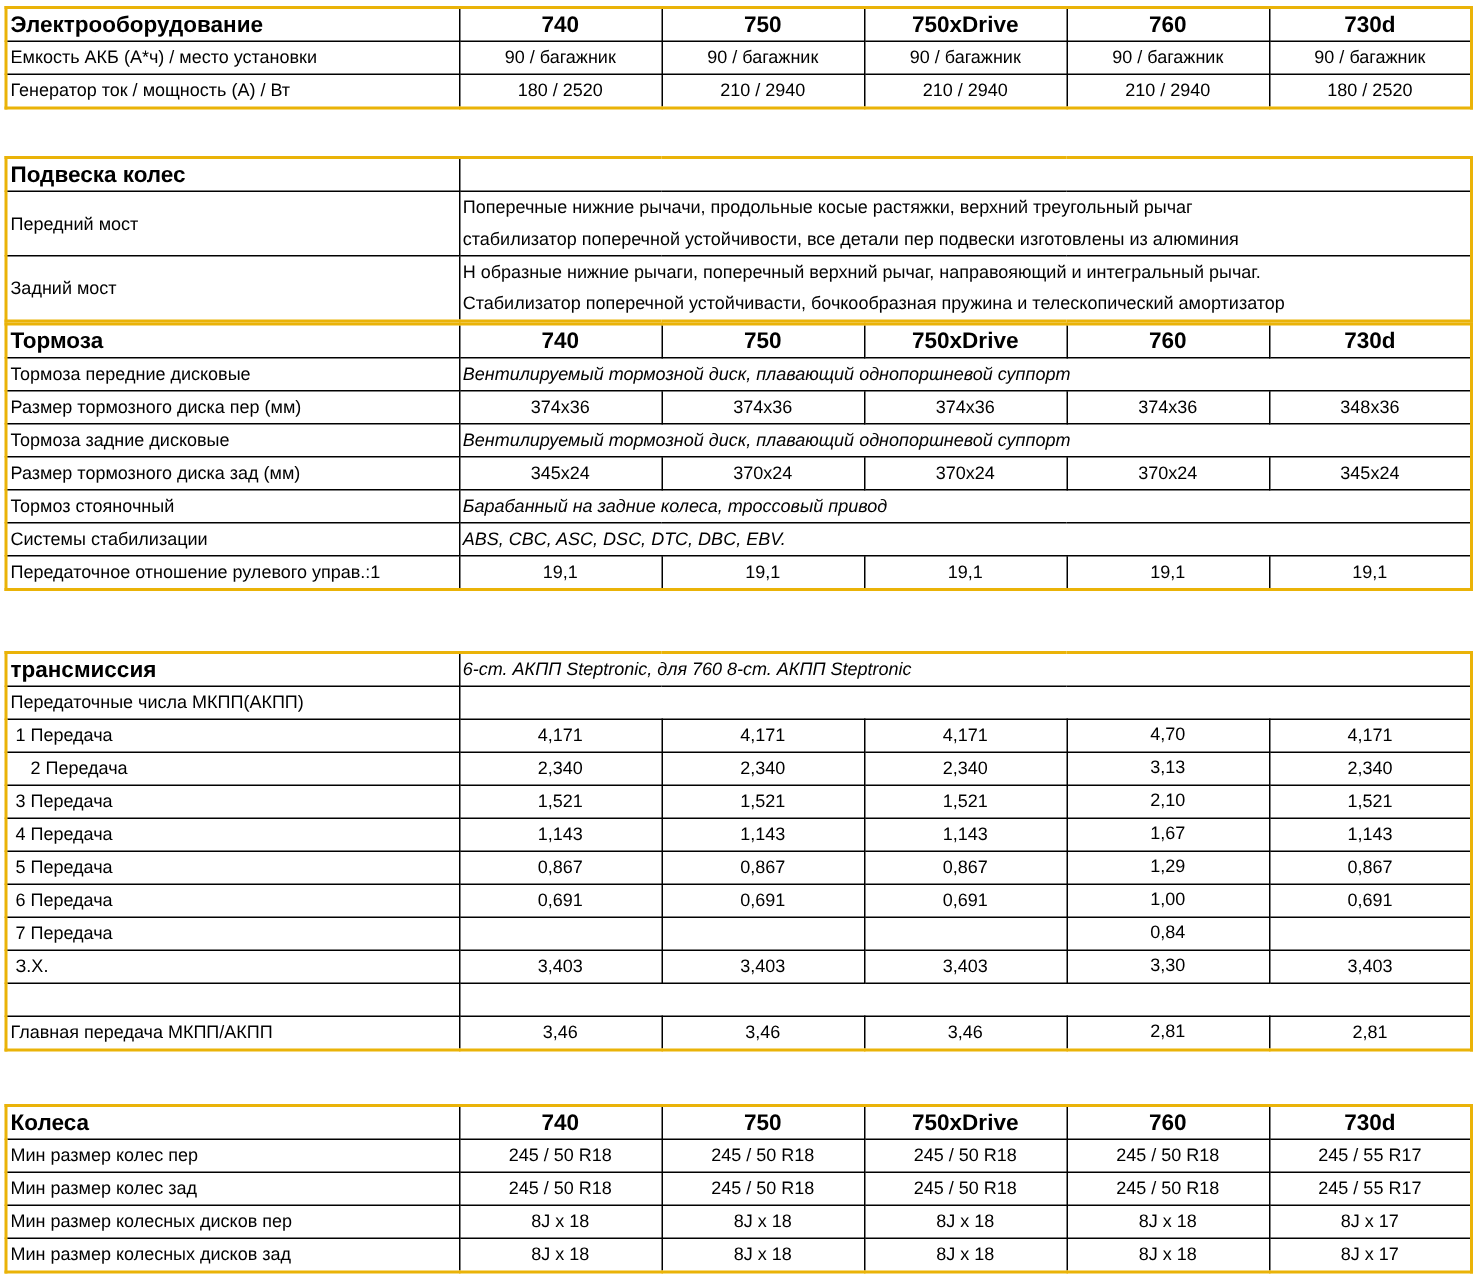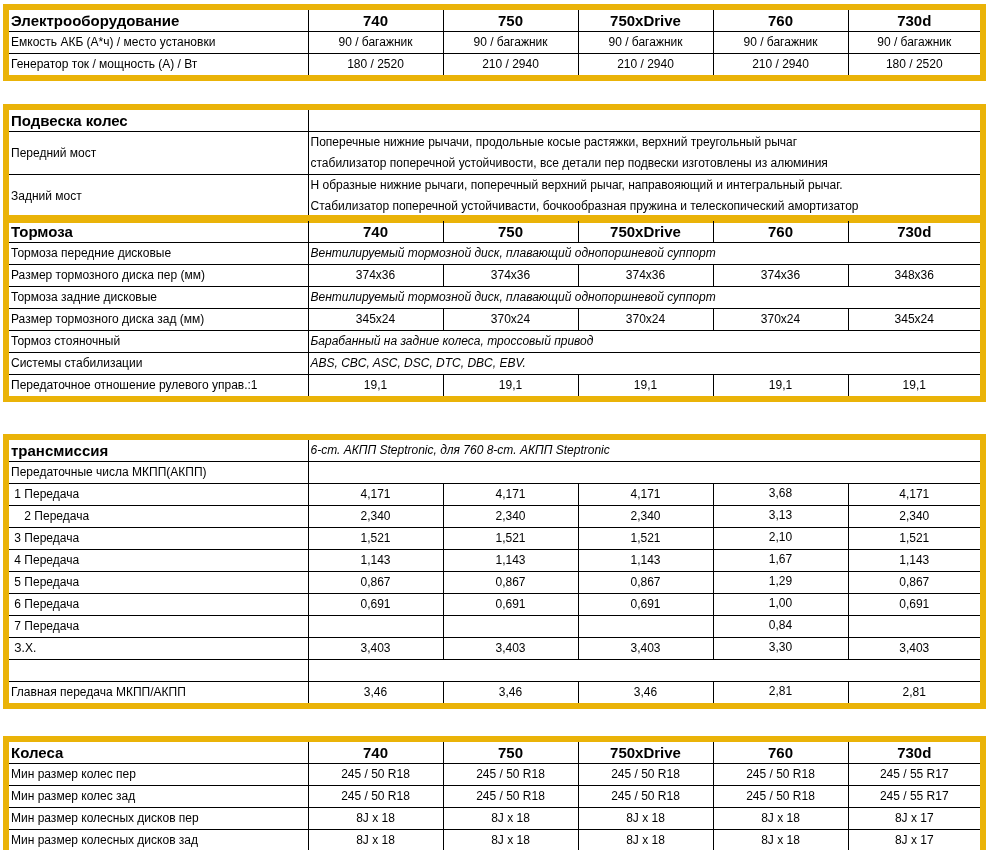--- a/index.html
+++ b/index.html
@@ -1,19 +1,19 @@
 <!DOCTYPE html>
 <html><head>
 <meta charset="utf-8">
 <style>
   html, body { margin: 0; padding: 0; background: #ffffff; }
   body { width: 986px; height: 850px; position: relative; overflow: hidden;
          font-family: "Liberation Sans", sans-serif; color: #000; }
   table.spec { position: absolute; left: 3px; border-collapse: collapse;
-               border: 6px solid #eab308; table-layout: fixed; width: 979px; }
+               border: 2px solid #eab308; table-layout: fixed; width: 979px; }
   table.spec td { border: 1px solid #000; height: 21px; padding: 0 2px;
                   font-size: 12px; line-height: 21px; white-space: nowrap;
                   overflow: hidden; vertical-align: middle; }
   table.spec col.lbl { width: 302px; }
   table.spec col.val { width: 135px; }
   td.hdr { font-weight: bold; font-size: 15px !important; }
   td.hdrc { font-weight: bold; font-size: 15px !important; text-align: center; }
   td.c { text-align: center; }
   td.c.hi { vertical-align: top; line-height: 18px; }
   td.span { text-align: left; font-style: italic; }
@@ -174,21 +174,21 @@
     <td>Передаточные числа МКПП(АКПП)</td>
     <td colspan="5"></td>
   </tr>
   </tbody>
     <tbody id="gear-rows">
       <tr>
         <td style="white-space: pre;"> 1 Передача</td>
         <td class="c">4,171</td>
         <td class="c">4,171</td>
         <td class="c">4,171</td>
-        <td class="c hi">3,68</td>
+        <td class="c hi">4,70</td>
         <td class="c">4,171</td>
       </tr>
       <tr>
         <td style="white-space: pre; padding-left: 12px;"> 2 Передача</td>
         <td class="c">2,340</td>
         <td class="c">2,340</td>
         <td class="c">2,340</td>
         <td class="c hi">3,13</td>
         <td class="c">2,340</td>
       </tr>

